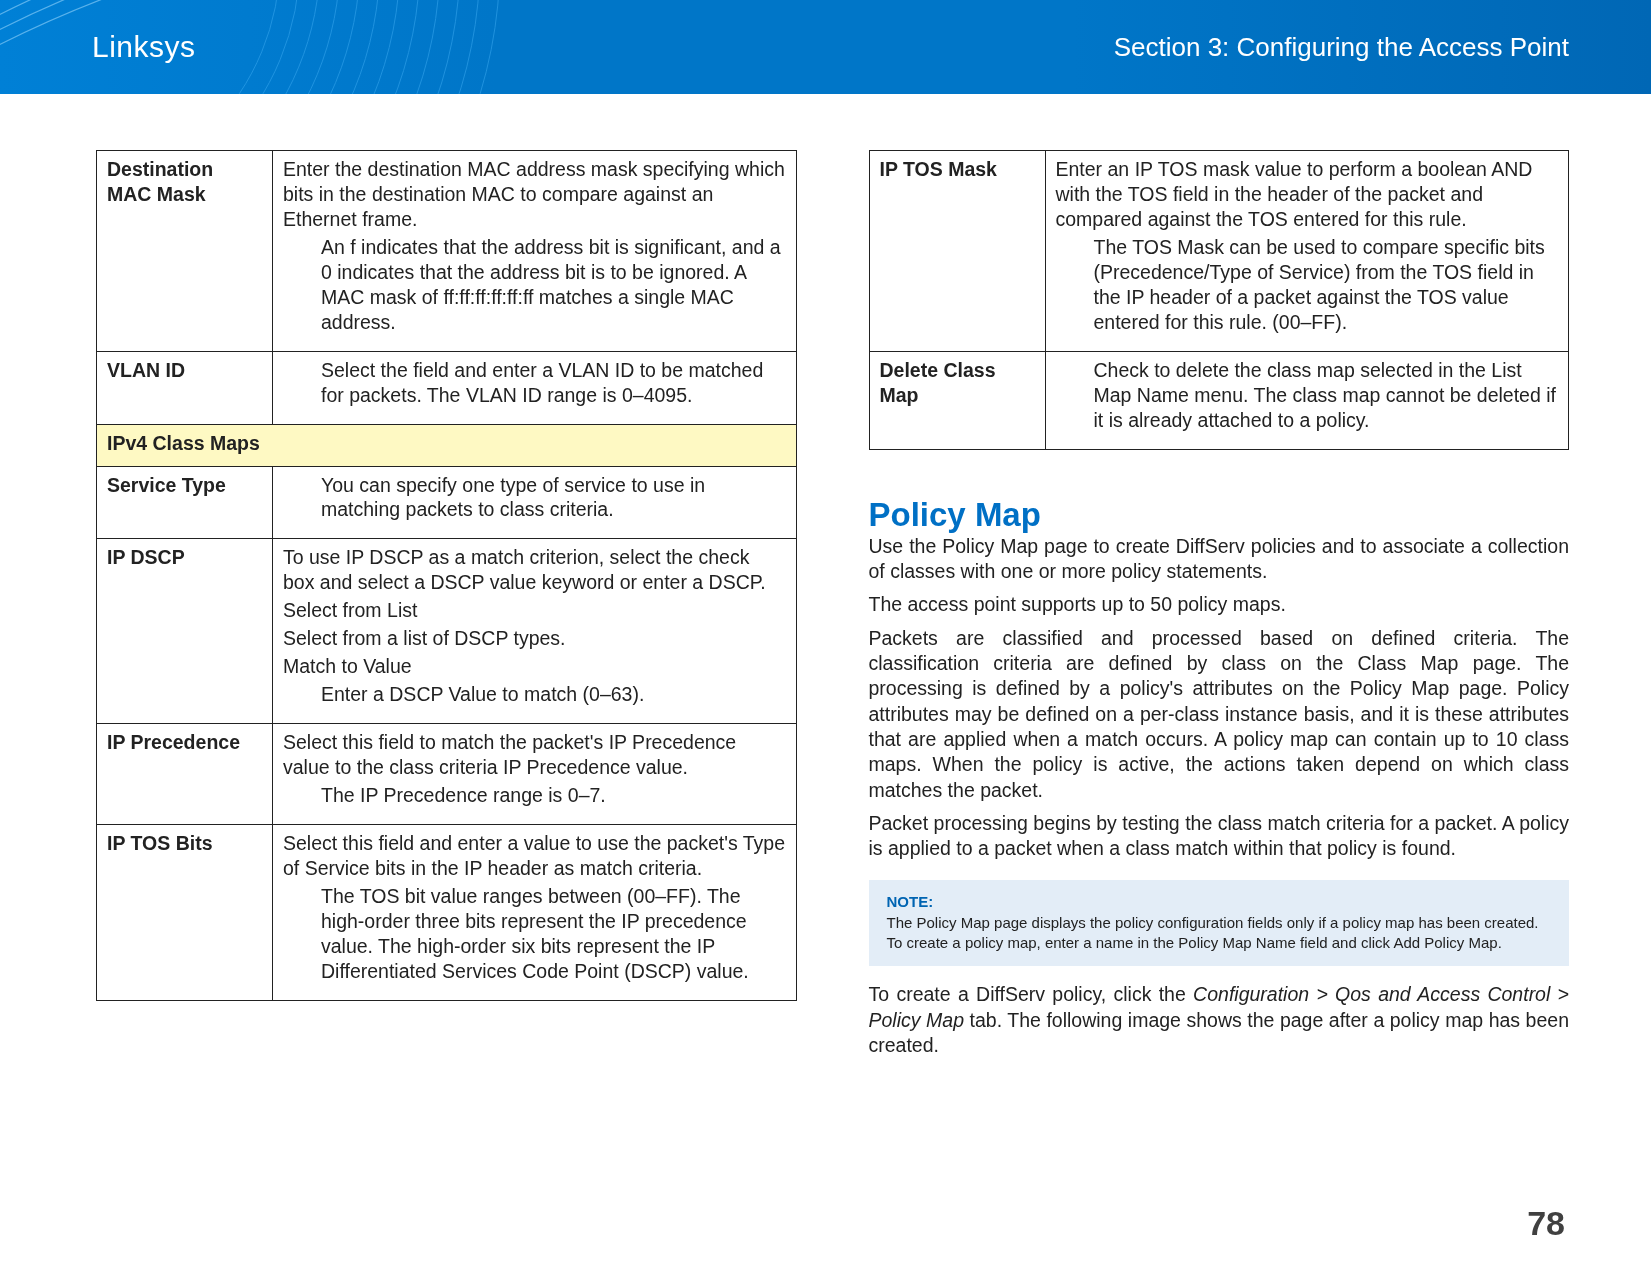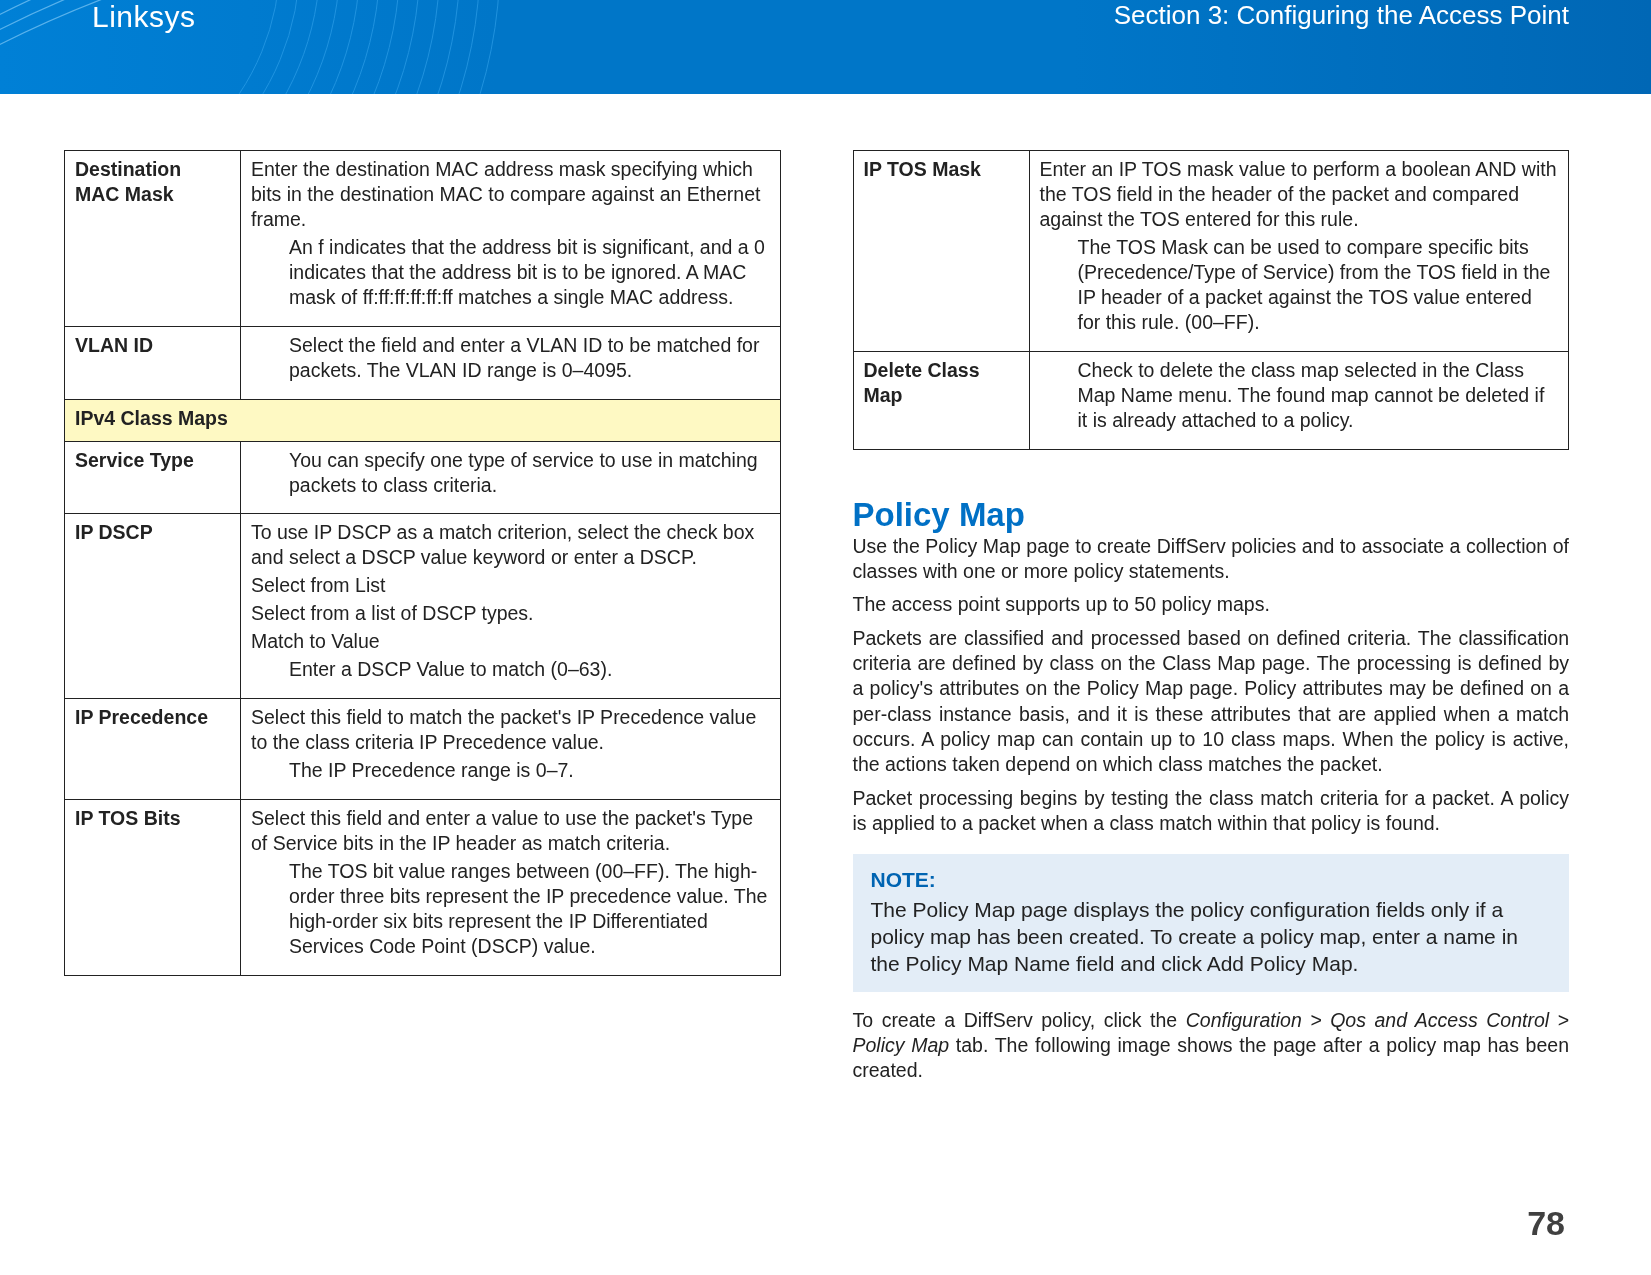--- a/index.html
+++ b/index.html
@@ -10,21 +10,21 @@
       height: 1275px;
       position: relative;
       color: #222;
     }
     .header {
       height: 94px;
       background: linear-gradient(90deg, #0080d6 0%, #0076c8 30%, #0076c8 65%, #0067b5 100%);
       position: relative;
       overflow: hidden;
       display: flex;
-      align-items: flex-start;
+      align-items: center;
       justify-content: space-between;
       padding: 0 82px 0 92px;
       color: #fff;
     }
     .header-arcs {
       position: absolute;
       left: -80px;
       top: -140px;
       width: 800px;
       height: 500px;
@@ -37,21 +37,21 @@
       z-index: 2;
     }
     .header-section {
       font-size: 26px;
       font-weight: 300;
       z-index: 2;
     }
     .content {
       display: flex;
       gap: 72px;
-      padding: 56px 82px 40px 64px;
+      padding: 56px 82px 40px 96px;
     }
     .col { flex: 1; }
     table.param {
       border-collapse: collapse;
       width: 100%;
       margin-bottom: 6px;
     }
     table.param td, table.param th {
       border: 1px solid #222;
       padding: 6px 10px 10px 10px;
@@ -84,21 +84,21 @@
       color: #0070c5;
       font-size: 33px;
       font-weight: 700;
       margin-top: 46px;
       margin-bottom: 0;
     }
     .note-box {
       background: #e3edf7;
       padding: 12px 18px 14px 18px;
       margin: 18px 0 16px 0;
-      font-size: 21px;
+      font-size: 15px;
       line-height: 1.3;
     }
     .note-box .note-label {
       color: #0064b2;
       font-weight: 700;
       display: block;
       margin-bottom: 2px;
     }
     .page-number {
       position: absolute;
@@ -201,21 +201,21 @@
           <tr>
         <td class="label">IP TOS Mask</td>
         <td class="justify">
           <p>Enter an IP TOS mask value to perform a boolean AND with the TOS field in the header of the packet and compared against the TOS entered for this rule.</p>
           <p>The TOS Mask can be used to compare specific bits (Precedence/Type of Service) from the TOS field in the IP header of a packet against the TOS value entered for this rule. (00–FF).</p>
         </td>
       </tr>
       <tr>
         <td class="label">Delete Class Map</td>
         <td class="justify">
-          <p>Check to delete the class map selected in the Class Map Name menu. The found map cannot be deleted if it is already attached to a policy.</p>
+          <p>Check to delete the class map selected in the List Map Name menu. The class map cannot be deleted if it is already attached to a policy.</p>
         </td>
       </tr>
     </tbody>
       </table>
 
 
     <h2 class="section-title">Policy Map</h2>
     <p class="body-text">Use the Policy Map page to create DiffServ policies and to associate a collection of classes with one or more policy statements.</p>
     <p class="body-text">The access point supports up to 50 policy maps.</p>
     <p class="body-text">Packets are classified and processed based on defined criteria. The classification criteria are defined by class on the Class Map page. The processing is defined by a policy's attributes on the Policy Map page. Policy attributes may be defined on a per-class instance basis, and it is these attributes that are applied when a match occurs. A policy map can contain up to 10 class maps. When the policy is active, the actions taken depend on which class matches the packet.</p>

